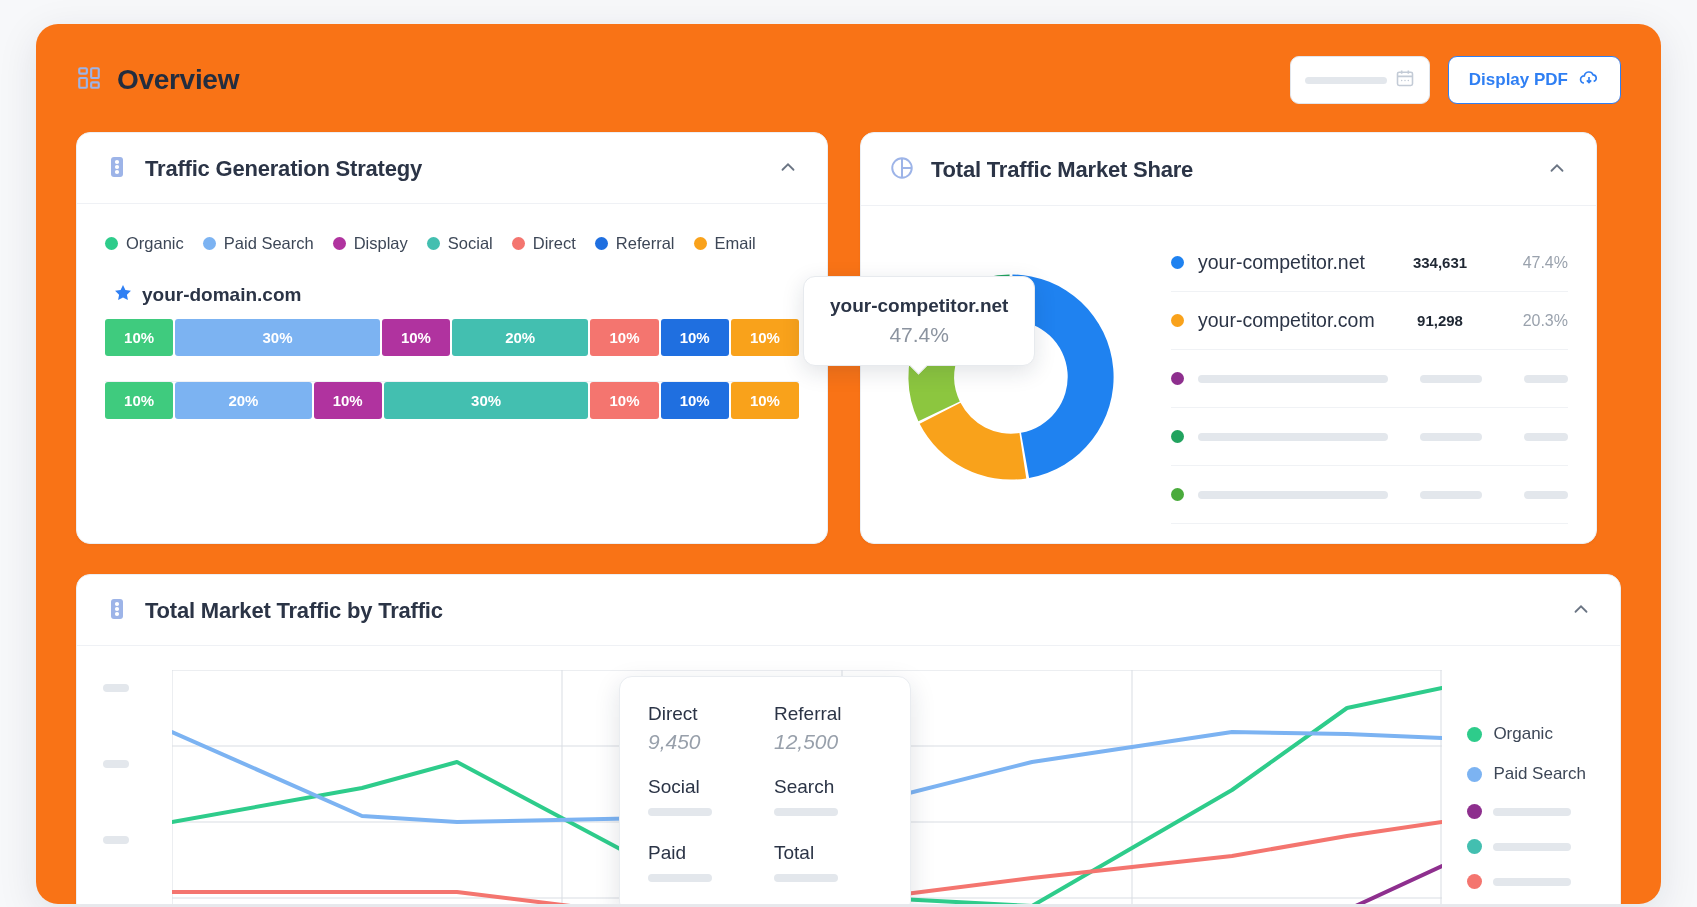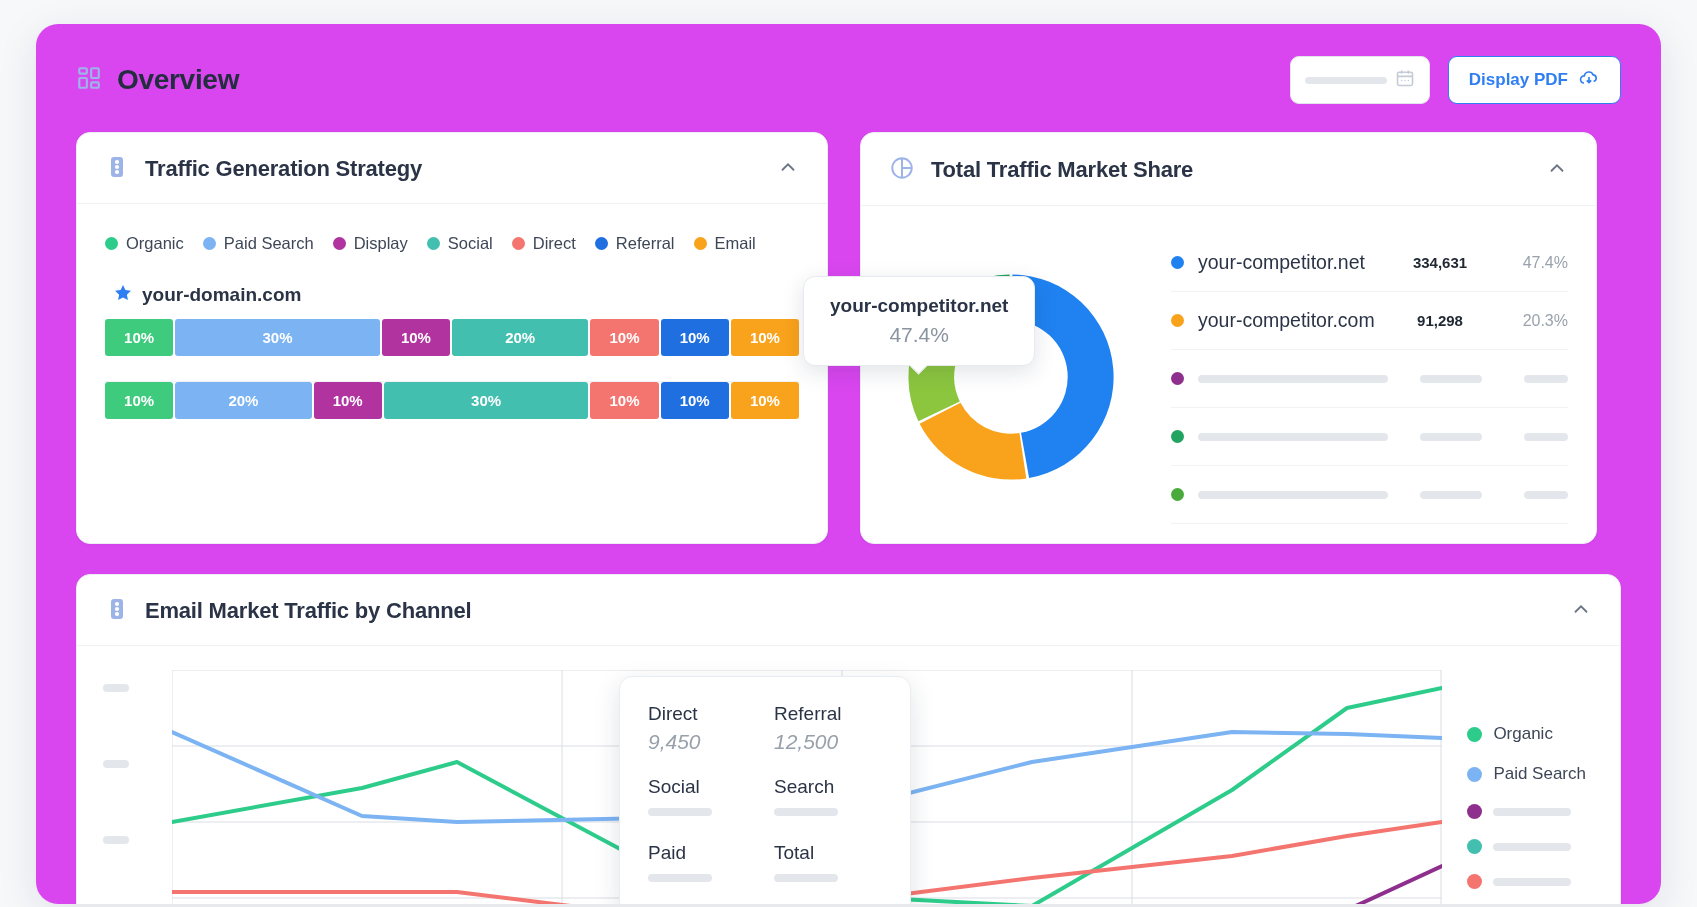--- a/index.html
+++ b/index.html
@@ -6,21 +6,21 @@
   html, body {
     width: 1697px; height: 907px;
     background: #f7f8fa;
     font-family: "Liberation Sans", sans-serif;
     overflow: hidden;
   }
   .app-window {
     position: absolute;
     left: 36px; top: 24px;
     width: 1625px; height: 880px;
-    background: #d946ef;
+    background: #f97316;
     border-radius: 22px;
     box-shadow: 0 10px 40px rgba(20,30,60,.10);
     overflow: hidden;
   }
 
   
   .page-header {
     display: flex; align-items: center; justify-content: space-between;
     padding: 32px 40px 0 40px;
   }
@@ -349,21 +349,21 @@
     <div class="card-head">
       <div class="card-head-left">
         <span>
           <svg width="24" height="24" viewBox="0 0 24 24" fill="#9db4e8">
             <rect x="6" y="2" width="12" height="20" rx="3"></rect>
             <circle cx="12" cy="7" r="2.1" fill="#fff"></circle>
             <circle cx="12" cy="12" r="2.1" fill="#fff"></circle>
             <circle cx="12" cy="17" r="2.1" fill="#fff"></circle>
           </svg>
         </span>
-        <span class="card-title">Email Market Traffic by Channel</span>
+        <span class="card-title">Total Market Traffic by Traffic</span>
       </div>
       <span class="chev">
         <svg width="22" height="22" viewBox="0 0 24 24" fill="none" stroke="#6b7584" stroke-width="2" stroke-linecap="round">
           <path d="M6 15l6-6 6 6"></path>
         </svg>
       </span>
     </div>
 
     <div class="chart-area">
       <div class="y-ticks">

